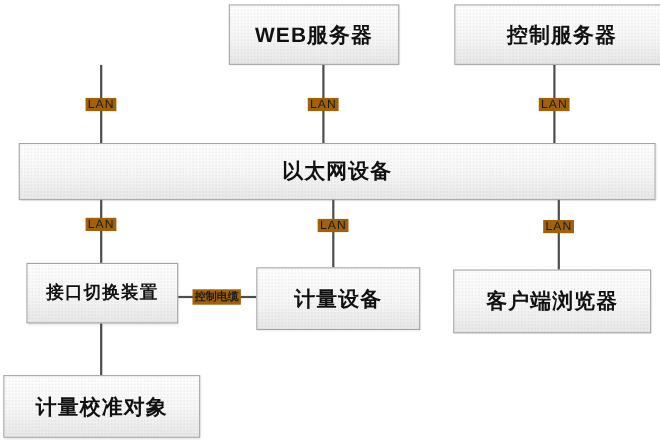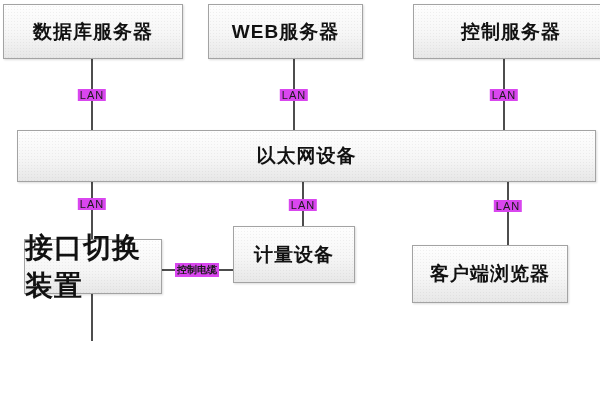--- a/index.html
+++ b/index.html
@@ -15,32 +15,32 @@
     background-image:
       radial-gradient(rgba(130,130,130,0.10) 1px, transparent 1px),
       linear-gradient(180deg,#fefefe 0%,#f6f6f6 55%,#e7e7e7 100%);
     background-size:3px 3px,100% 100%;
     box-shadow:1px 1px 2px rgba(0,0,0,0.14);
   }
   .vline{position:absolute;width:2px;background:#4d4d4d;}
   .hline{position:absolute;height:2px;background:#4d4d4d;}
   .edge-label{
     position:absolute;transform:translate(-50%,-50%);
-    background:#d946ef;padding:0 2px;
+    background:#a16207;padding:0 2px;
     font-size:11px;color:#1a1a1a;letter-spacing:1px;white-space:nowrap;
   }
   .cable-label{font-size:10px;font-weight:bold;letter-spacing:0;}
   
   #n-db      {left:3px;   top:4px;   width:180px; height:55px;}
   #n-web     {left:208px; top:4px;   width:155px; height:55px;}
   #n-ctl     {left:413px; top:4px;   width:196px; height:55px;}
   #n-eth     {left:17px;  top:130px; width:579px; height:52px;}
-  #n-sw      {left:24px;  top:239px; width:138px; height:55px; font-size:28px;}
-  #n-meter   {left:233px; top:226px; width:122px; height:57px;}
-  #n-browser {left:412px; top:245px; width:156px; height:58px;}
+  #n-sw      {left:24px;  top:239px; width:138px; height:55px; font-size:16px;}
+  #n-meter   {left:233px; top:243px; width:149px; height:57px;}
+  #n-browser {left:412px; top:245px; width:180px; height:58px;}
   #n-cal     {left:3px;   top:341px; width:179px; height:57px;}
   
   #e-db-eth      {left:91px;  top:59px;  height:71px;}
   #e-web-eth     {left:293px; top:59px;  height:71px;}
   #e-ctl-eth     {left:503px; top:59px;  height:71px;}
   #e-eth-sw      {left:91px;  top:168px; height:71px;}
   #e-eth-meter   {left:302px; top:168px; height:75px;}
   #e-eth-browser {left:507px; top:168px; height:77px;}
   #e-sw-cal      {left:91px;  top:294px; height:47px;}
   #e-sw-meter    {left:162px; top:269px; width:71px;}
@@ -68,35 +68,35 @@
   <div class="hline" id="e-sw-meter"></div>
 
   <span class="edge-label" id="l-lan1">LAN</span>
   <span class="edge-label" id="l-lan2">LAN</span>
   <span class="edge-label" id="l-lan3">LAN</span>
   <span class="edge-label" id="l-lan4">LAN</span>
   <span class="edge-label" id="l-lan5">LAN</span>
   <span class="edge-label" id="l-lan6">LAN</span>
   <span class="edge-label cable-label" id="l-cable">控制电缆</span>
 
-  <div class="node" id="n-db">
-    <span>数据库服务器</span>
-  </div>
   <div class="node" id="n-web">
     <span>WEB服务器</span>
   </div>
   <div class="node" id="n-ctl">
     <span>控制服务器</span>
   </div>
   <div class="node" id="n-eth">
     <span>以太网设备</span>
   </div>
   <div class="node" id="n-sw">
     <span>接口切换装置</span>
   </div>
   <div class="node" id="n-meter">
     <span>计量设备</span>
   </div>
   <div class="node" id="n-browser">
     <span>客户端浏览器</span>
   </div>
+  <div class="node" id="n-cal">
+    <span>计量校准对象</span>
+  </div>
 
 </div>
 
 </body></html>

